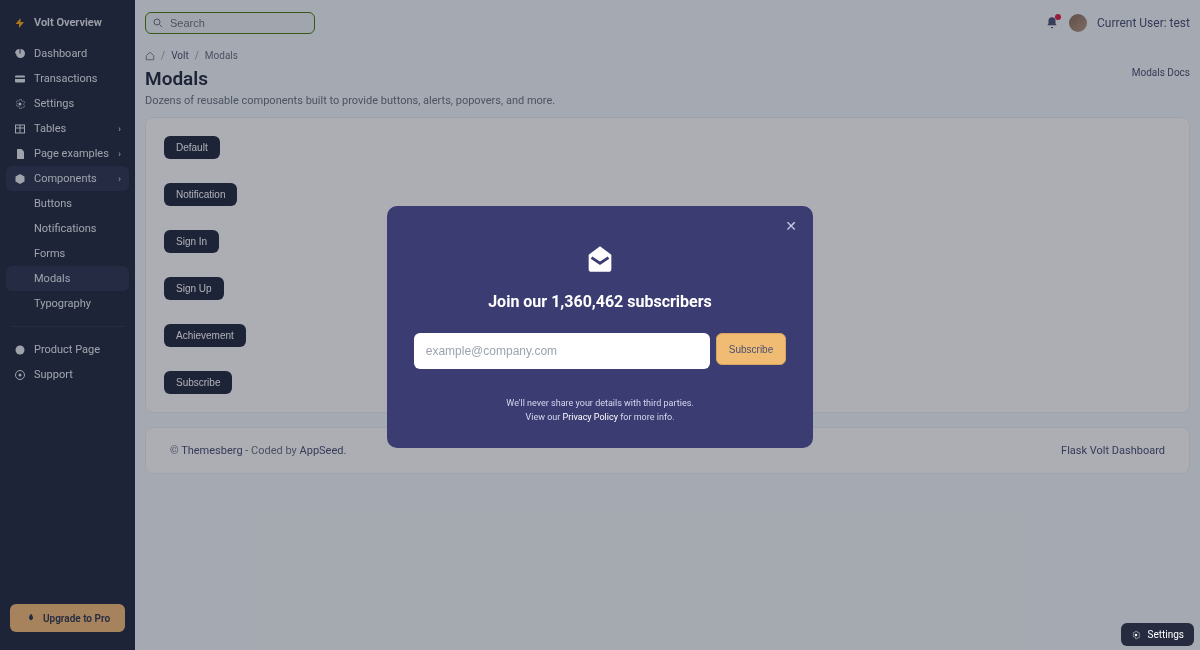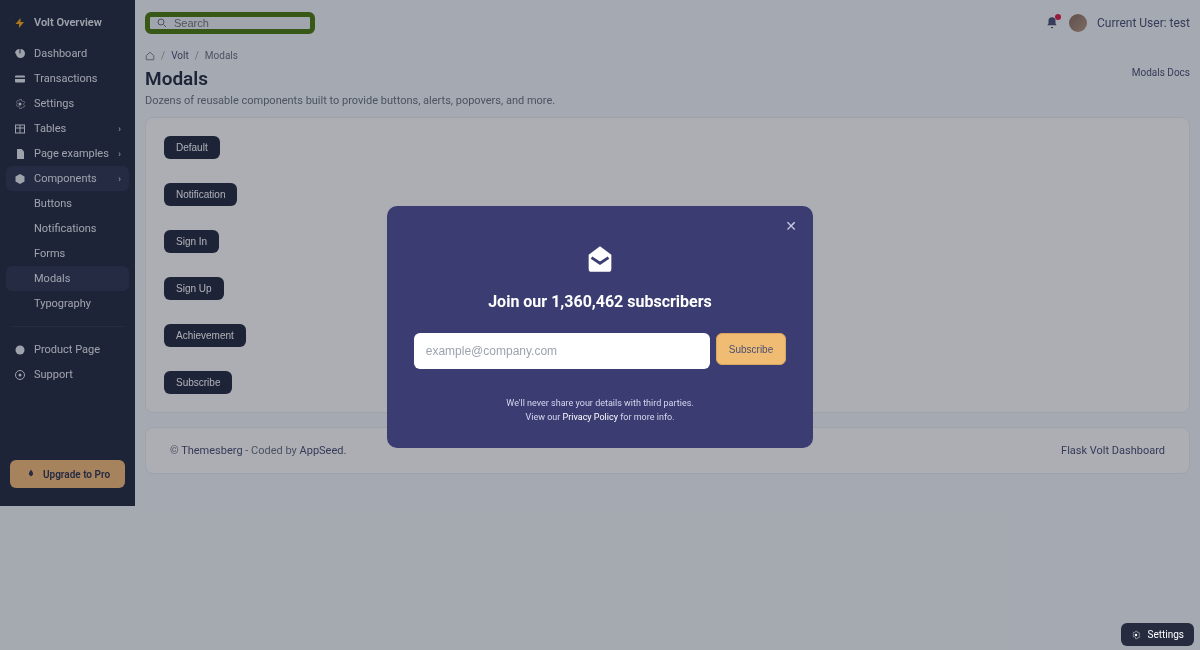--- a/index.html
+++ b/index.html
@@ -1,35 +1,35 @@
 <!DOCTYPE html>
 <html><head>
 <meta charset="utf-8">
 <style>
   * { box-sizing: border-box; margin: 0; padding: 0; }
   body { font-family: -apple-system, BlinkMacSystemFont, "Segoe UI", Roboto, sans-serif; background: #f5f8fb; width: 1200px; height: 650px; overflow: hidden; position: relative; }
 
   
-  .sidebar { position: absolute; left: 0; top: 0; width: 135px; height: 506px; background: #262B40; padding: 10px 6px; display: flex; flex-direction: column; }
+  .sidebar { position: absolute; left: 0; top: 0; width: 135px; height: 650px; background: #262B40; padding: 10px 6px; display: flex; flex-direction: column; }
   .brand { display: flex; align-items: center; gap: 8px; padding: 6px 8px; margin-bottom: 6px; }
   .brand .bolt { color: #FBA918; }
   .brand span { color: #eaedf2; font-size: 11px; font-weight: 600; }
   .nav-item { display: flex; align-items: center; gap: 8px; padding: 6px 8px; border-radius: 6px; color: #eaedf2; font-size: 11px; cursor: pointer; }
   .nav-item.active { background: #2e3650; }
   .nav-item .chev { margin-left: auto; font-size: 9px; }
   .nav-sub { display: flex; align-items: center; padding: 6px 8px 6px 28px; border-radius: 6px; color: #eaedf2; font-size: 11px; cursor: pointer; }
   .nav-sub.active { background: #2e3650; }
   .nav-sep { height: 1px; background: #2e3650; margin: 10px 4px; }
   .upgrade-btn { margin-top: auto; background: #F8BD7A; color: #2e3650; font-size: 10px; font-weight: 600; display: flex; align-items: center; justify-content: center; gap: 6px; padding: 8px 10px; border-radius: 6px; cursor: pointer; margin: 8px 4px; }
   .ic { width: 12px; height: 12px; display: inline-flex; align-items: center; justify-content: center; }
 
   
   .main { position: absolute; left: 135px; top: 0; right: 0; height: 650px; padding: 8px 8px 0 8px; }
   .topbar { display: flex; align-items: center; gap: 10px; padding: 4px 2px; }
-  .search { display: flex; align-items: center; background: #eef1f6; border: 5px solid #4d7c0f; border-radius: 6px; width: 170px; height: 22px; padding: 0 6px; gap: 6px; }
+  .search { display: flex; align-items: center; background: #eef1f6; border: 1px solid #4d7c0f; border-radius: 6px; width: 170px; height: 22px; padding: 0 6px; gap: 6px; }
   .search input { border: none; background: transparent; outline: none; font-size: 11px; width: 100%; color: #6b7280; }
   .spacer { flex: 1; }
   .bell { position: relative; }
   .bell .dot { position: absolute; top: -2px; right: -2px; width: 6px; height: 6px; background: #E11D48; border-radius: 50%; }
   .avatar { width: 18px; height: 18px; border-radius: 50%; background: linear-gradient(135deg,#8b6f5c,#b89a85); }
   .user-label { font-size: 12px; color: #4a5073; }
 
   .breadcrumb { display: flex; align-items: center; gap: 6px; font-size: 10px; color: #6b7280; margin: 12px 2px 6px; }
   .breadcrumb .sep { color: #9ca3af; }
   .breadcrumb a { color: #4a5073; text-decoration: none; }

